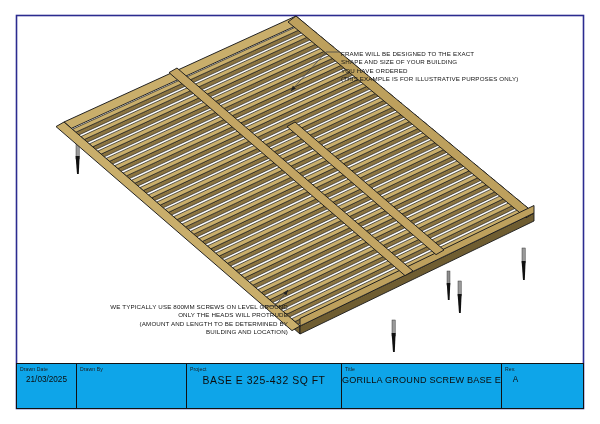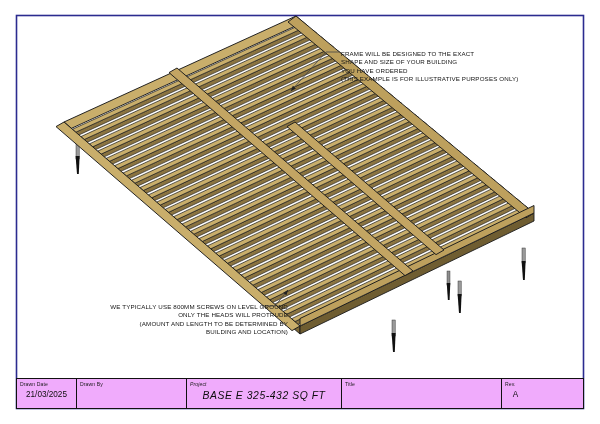--- a/index.html
+++ b/index.html
@@ -28,25 +28,25 @@
     color:#141414;
     white-space:pre;
   }
   #note-top{ left:341px; top:50px; text-align:left; }
   #note-bottom{ left:64px; top:303px; text-align:right; width:224px;}
 
   
   #title-block{
     position:absolute;
     left:16px; bottom:15px;
-    width:568px; height:31px;
+    width:568px; height:46px;
     border:1.1px solid #111;
     box-sizing:border-box;
     display:flex;
-    background:#f0abfc;
+    background:#0ea5e9;
   }
   .tb-cell{
     position:relative;
     border-right:1.1px solid #111;
     box-sizing:border-box;
     height:100%;
     overflow:hidden;
   }
   .tb-cell:last-child{border-right:none;}
   .tb-label{
@@ -62,21 +62,21 @@
     left:0; right:0; top:11px;
     text-align:center;
     font-size:8.2px;
     color:#0d0d0d;
     white-space:nowrap;
   }
   .tb-value.big{ font-size:10.4px; letter-spacing:.55px; }
   .tb-value.mid{ font-size:9.1px; letter-spacing:.2px; }
   .c-date{width:60px;}
   .c-by{width:110px;}
-  .c-project{width:155px;font-style:italic;}
+  .c-project{width:155px;}
   .c-title{width:160px;}
   .c-dwg{width:56px;}
   .c-rev{width:27px;}
 </style>
 </head>
 <body>
 
 <div id="sheet">
 
   <svg id="drawing-svg" viewBox="0 0 600 424">
@@ -260,20 +260,21 @@
       <div class="tb-value"></div>
     </div>
 
     <div class="tb-cell c-project">
       <div class="tb-label">Project</div>
       <div class="tb-value big">BASE E 325-432 SQ FT</div>
     </div>
 
     <div class="tb-cell c-title">
       <div class="tb-label">Title</div>
+      <div class="tb-value mid">GORILLA GROUND SCREW BASE E</div>
     </div>
 
 
     <div class="tb-cell c-rev">
       <div class="tb-label">Rev.</div>
       <div class="tb-value">A</div>
     </div>
 
   </div>
 </div>

